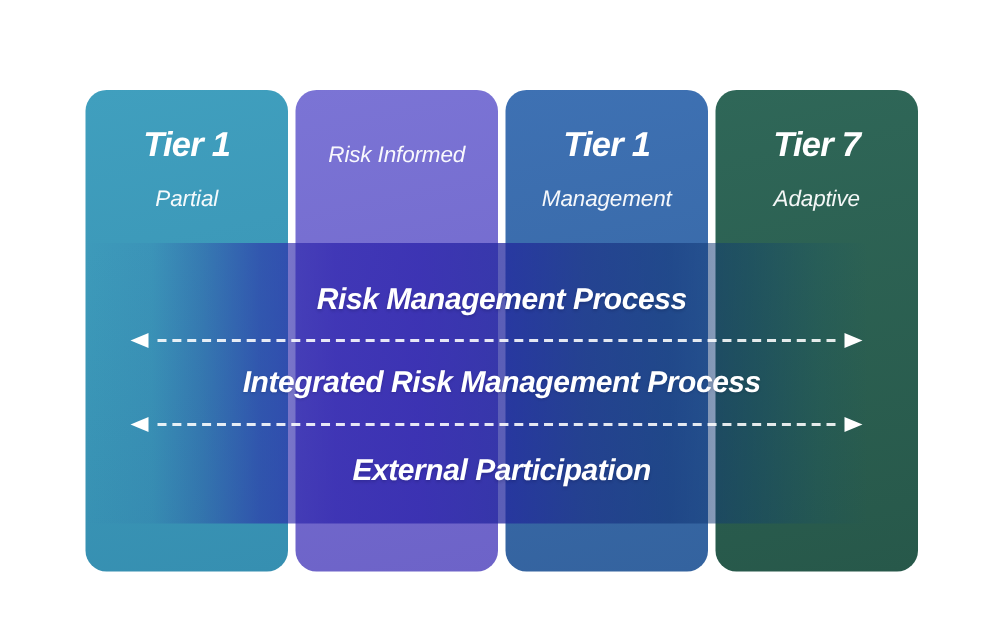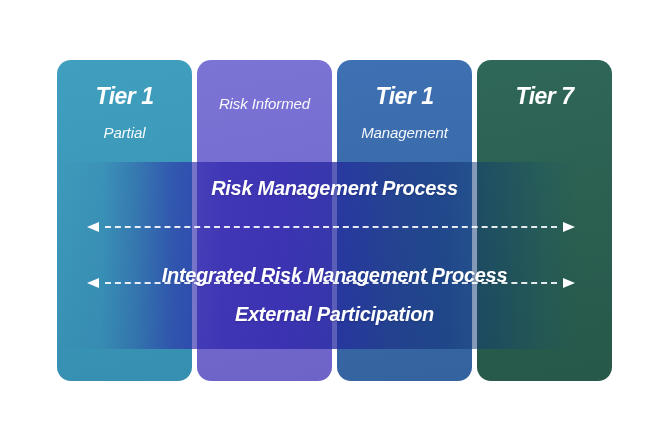--- a/index.html
+++ b/index.html
@@ -60,22 +60,22 @@
     right: 0;
     height: 28px;
     line-height: 28px;
     text-align: center;
     color: #ffffff;
     font-size: 20px;
     font-weight: bold;
     letter-spacing: -0.3px;
     text-shadow: 0 1px 2px rgba(0,0,40,0.18);
   }
-  .band-label.row-0 { top: 12px; }
-  .band-label.row-1 { top: 79px; margin-top: 20px; }
+  .band-label.row-0 { top: 24px; }
+  .band-label.row-1 { top: 79px; }
   .band-label.row-2 { top: 138px; }
   .arrow-row {
     position: absolute;
     left: 30px;
     right: 37px;
     height: 14px;
     display: flex;
     align-items: center;
   }
   .arrow-row.row-a { top: 58px; }
@@ -111,20 +111,21 @@
     </div>
     <div class="tier-column" style="background: linear-gradient(168deg, rgb(123, 116, 213), rgb(109, 99, 200));">
       <div class="tier-sublabel">Risk Informed</div>
     </div>
     <div class="tier-column" style="background: linear-gradient(168deg, rgb(62, 113, 179), rgb(52, 99, 159));">
       <div class="tier-label">Tier 1</div>
       <div class="tier-sublabel">Management</div>
     </div>
     <div class="tier-column" style="background: linear-gradient(168deg, rgb(47, 103, 88), rgb(39, 88, 74));">
       <div class="tier-label">Tier 7</div>
+      <div class="tier-sublabel">Adaptive</div>
     </div>
   </div>
 
   <div class="overlay-band" style="background: linear-gradient(90deg, rgba(40, 80, 160, 0) 0%, rgba(40, 70, 160, 0.08) 8%, rgba(40, 50, 160, 0.3) 14%, rgba(42, 40, 168, 0.58) 21%, rgba(44, 34, 172, 0.72) 30%, rgba(42, 33, 170, 0.75) 40%, rgba(34, 38, 158, 0.74) 50%, rgba(28, 50, 135, 0.71) 60%, rgba(18, 52, 120, 0.62) 70%, rgba(16, 62, 112, 0.42) 80%, rgba(18, 75, 110, 0.18) 88%, rgba(20, 88, 112, 0) 94%);">
     <div class="band-label row-0">Risk Management Process</div>
 
     <div class="arrow-row row-a">
       <span class="arrow-head-left"></span>
       <span class="dash-line"></span>
       <span class="arrow-head-right"></span>

